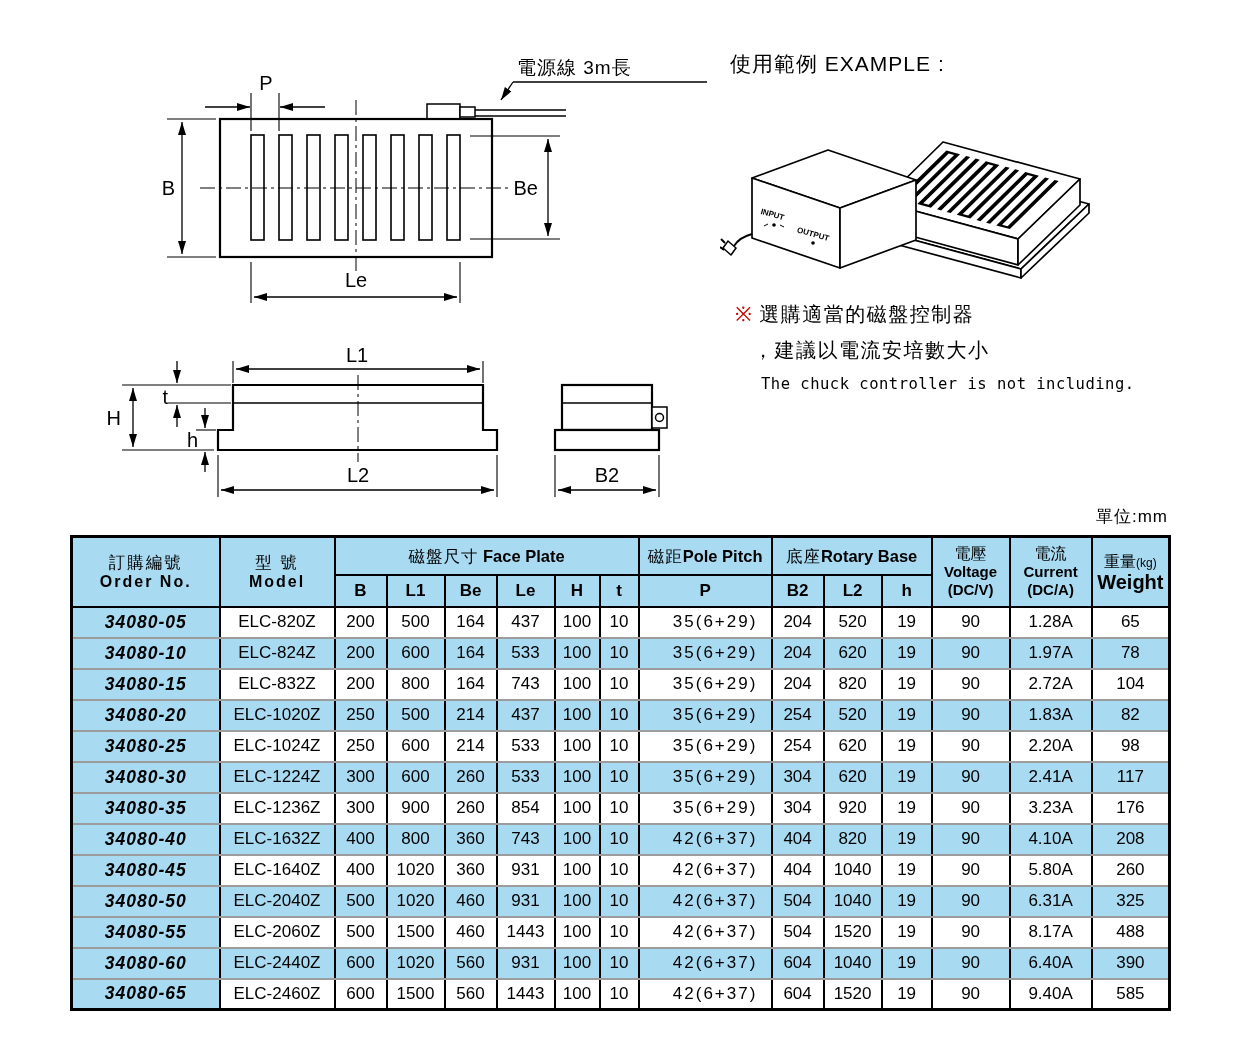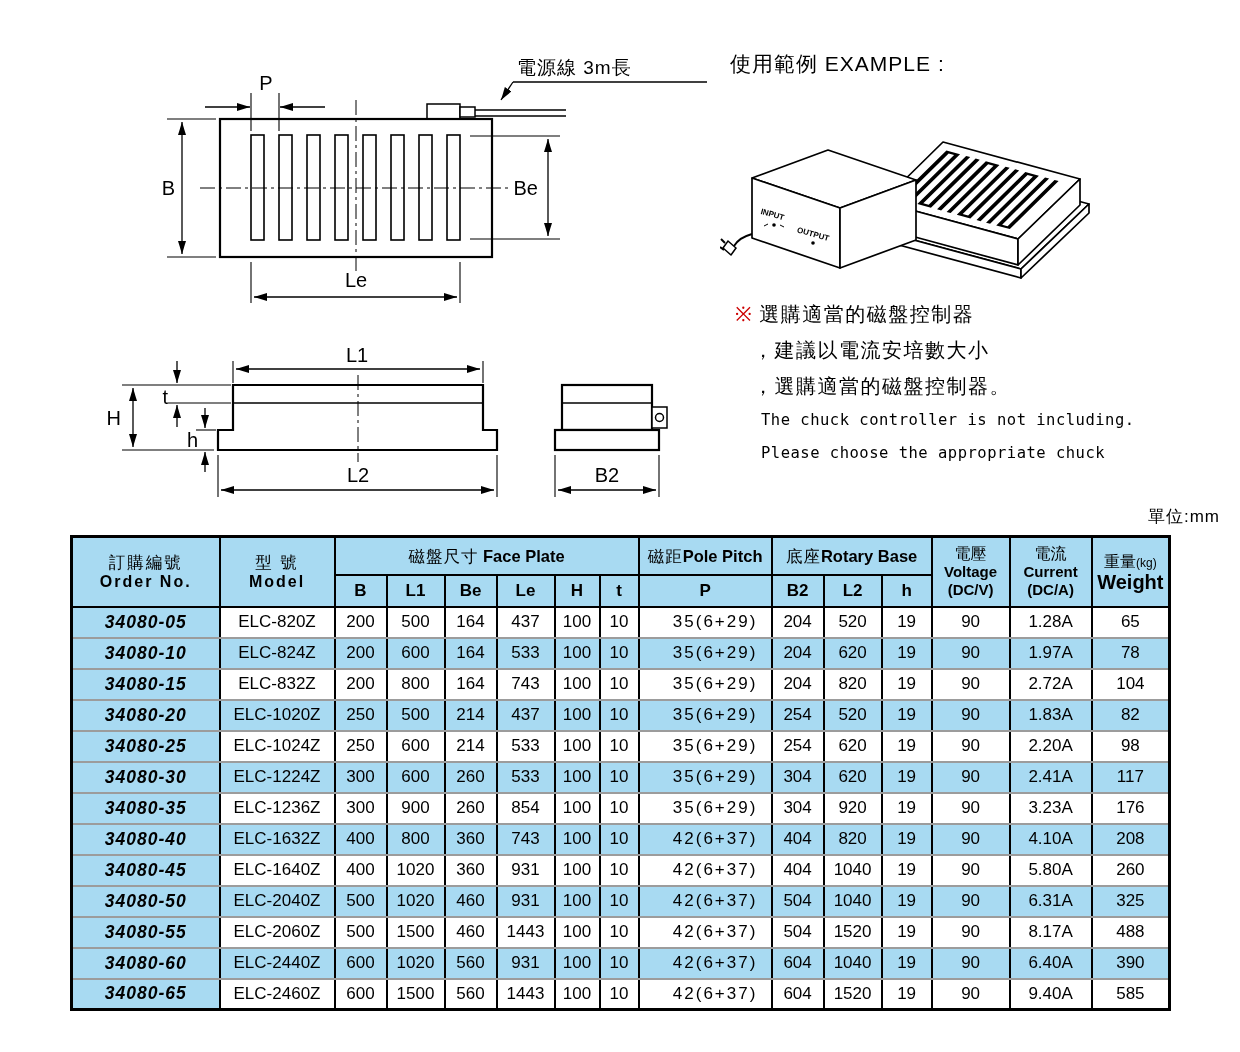--- a/index.html
+++ b/index.html
@@ -10,21 +10,21 @@
   .abs { position:absolute; }
 
   
   #example-heading { left:730px; top:50px; font-size:21px; letter-spacing:1px; }
   #notes { left:735px; top:296px; width:440px; }
   .note-zh { font-size:20px; letter-spacing:1.5px; line-height:36px; white-space:nowrap; }
   .note-zh .indent { padding-left:18px; display:inline-block; }
   .note-sym { color:#cc0000; padding-right:6px; }
   .note-en { font-family:"DejaVu Sans Mono", monospace; font-size:15.5px;
              letter-spacing:0.5px; line-height:33px; padding-left:26px; white-space:nowrap; }
-  #unit-label { left:1020px; top:505px; width:200px; text-align:right; font-size:17px; letter-spacing:1px; }
+  #unit-label { left:968px; top:505px; width:200px; text-align:right; font-size:17px; letter-spacing:1px; }
 
   
   #spec-table { left:70px; top:535px; }
   table { border-collapse:collapse; table-layout:fixed; width:1098px; border:3px solid #000; }
   th, td { border:2px solid #000; text-align:center; vertical-align:middle; overflow:hidden; }
   th { background:var(--hl); font-weight:bold; padding:1px 0; }
   thead tr:first-child th { height:38px; }
   thead tr:last-child th { height:32px; font-size:17px; }
   tbody td { height:31px; font-size:17px; font-weight:normal;
              border-top:2px solid #9c9c9c; border-bottom:2px solid #9c9c9c; background:#fff; }
@@ -198,23 +198,21 @@
     <text x="76" y="116" class="tinytxt" transform="rotate(16 90 116)">OUTPUT</text>
     <circle cx="93" cy="123" r="1.8" fill="#000"></circle>
   </g>
 </svg>
 
 <div class="abs" id="notes">
   <div class="note-zh">
     <span class="note-sym">※</span><span>選購適當的磁盤控制器</span>
   </div>
   <div class="note-zh"><span class="indent">，建議以電流安培數大小</span></div>
-  <div class="note-zh"><span class="indent">，選購適當的磁盤控制器。</span></div>
   <div class="note-en">The chuck controller is not including.</div>
-  <div class="note-en">Please choose the appropriate chuck</div>
 </div>
 
 <div class="abs" id="unit-label">單位:mm</div>
 
 <div class="abs" id="spec-table">
   <table>
     <colgroup>
       <col style="width:148px">
         <col style="width:115px">
       <col style="width:52px">

